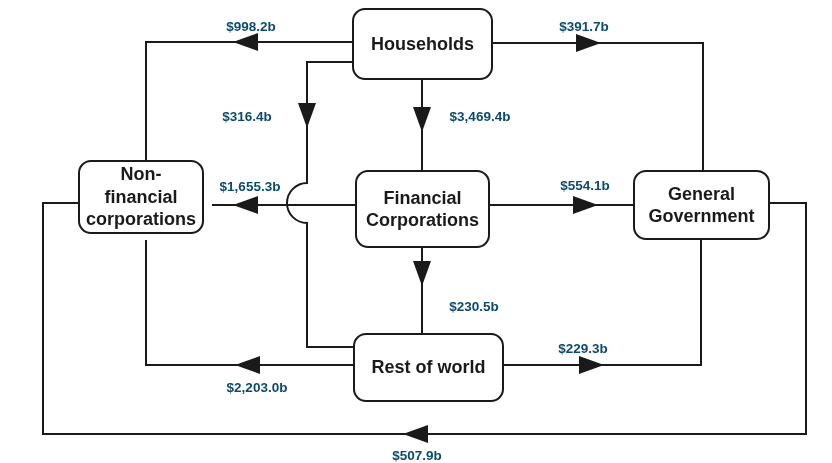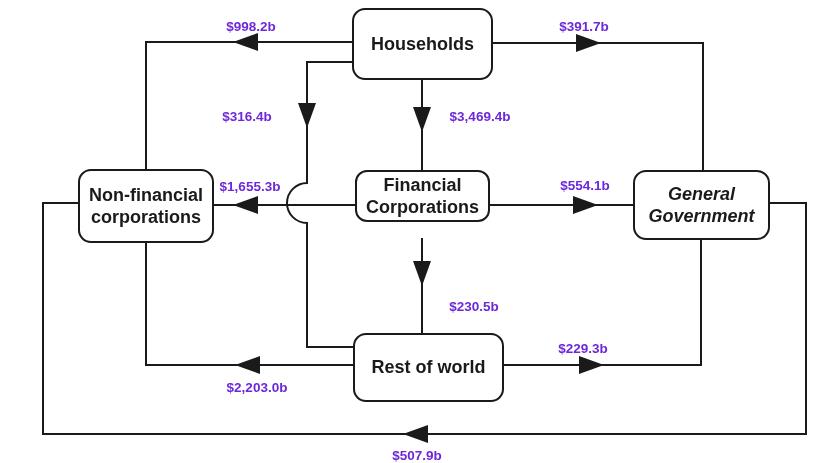--- a/index.html
+++ b/index.html
@@ -34,21 +34,21 @@
     font-size: 18px;
     line-height: 1.25;
     color: #1a1a1a;
     padding: 2px 6px;
   }
   .edge-label {
     position: absolute;
     transform: translate(-50%, -50%);
     font-weight: bold;
     font-size: 13.5px;
-    color: #6d28d9;
+    color: #0c4a6e;
     white-space: nowrap;
   }
 </style>
 </head>
 <body>
 
 <div id="stage">
 
   <svg id="wires" width="832" height="463" viewBox="0 0 832 463">
     <g fill="none" stroke="#1a1a1a" stroke-width="2">
@@ -84,29 +84,29 @@
       <polygon points="235,365 260,356 260,374"></polygon>
       <polygon points="604,365 579,356 579,374"></polygon>
       <polygon points="403,434 428,425 428,443"></polygon>
     </g>
   </svg>
 
   <div class="node" style="left:352px; top:8px; width:141px; height:72px;">
     <span>Households</span>
   </div>
 
-  <div class="node" style="left:78px; top:169px; width:136px; height:74px;">
+  <div class="node" style="left:78px; top:160px; width:126px; height:74px;">
     <span>Non-financial corporations</span>
   </div>
 
-  <div class="node" style="left:355px; top:170px; width:135px; height:52px;border-radius:12px;">
+  <div class="node" style="left:355px; top:170px; width:135px; height:78px;">
     <span>Financial Corporations</span>
   </div>
 
-  <div class="node" style="left:633px; top:170px; width:137px; height:70px;font-style:italic;">
+  <div class="node" style="left:633px; top:170px; width:137px; height:70px;">
     <span>General Government</span>
   </div>
 
   <div class="node" style="left:353px; top:333px; width:151px; height:69px;">
     <span>Rest of world</span>
   </div>
 
   <div class="edge-label" style="left:251px; top:26px;">$998.2b</div>
   <div class="edge-label" style="left:584px; top:26px;">$391.7b</div>
   <div class="edge-label" style="left:247px; top:116px;">$316.4b</div>

